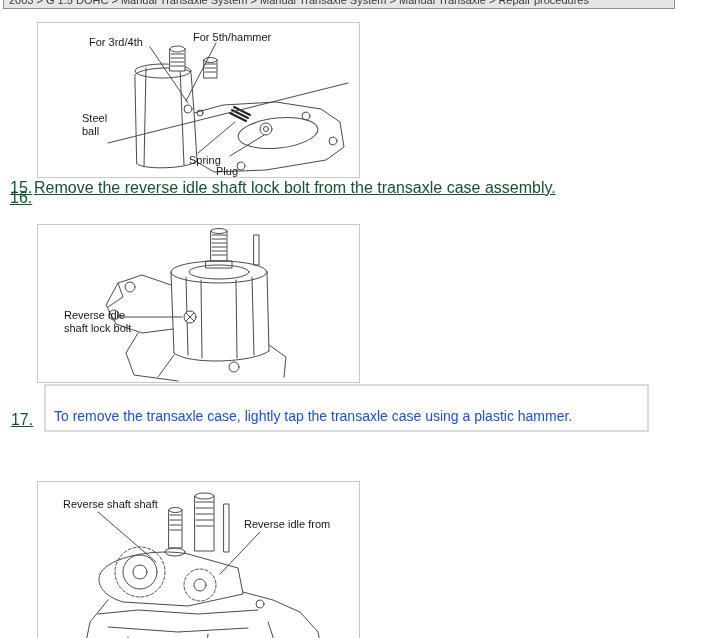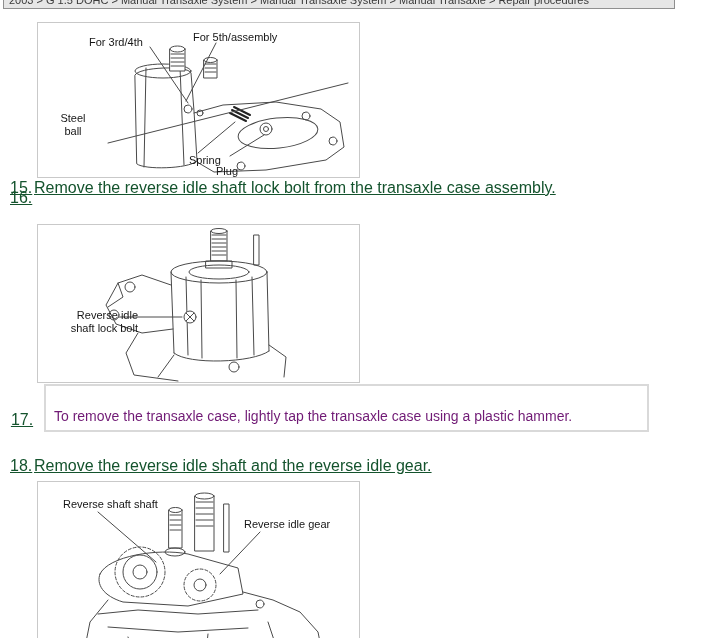--- a/index.html
+++ b/index.html
@@ -7,36 +7,36 @@
         font-family:"Liberation Sans", sans-serif;}
 
   
   .top-bar{position:absolute;left:3px;top:-8px;width:670px;height:15px;
            background:#e6e6e6;border:1px solid #8f8f8f;overflow:hidden;}
   .top-bar span{display:block;font-size:11px;line-height:14px;padding-left:5px;
                 color:#3a3a3a;white-space:nowrap;}
 
   
   .figbox{position:absolute;background:#fff;border:1px solid #c9c9c9;overflow:hidden;}
-  #fig1{left:37px;top:22px;width:321px;height:154px;text-align:center;}
+  #fig1{left:37px;top:22px;width:321px;height:154px;}
   #fig2{left:37px;top:224px;width:321px;height:157px;}
   #fig3{left:37px;top:481px;width:321px;height:170px;}
   .figbox svg{position:absolute;left:0;top:0;}
 
   .figlabel{position:absolute;font-size:11px;line-height:13px;color:#161616;}
 
   
   .step{position:absolute;left:10px;display:flex;color:#14532d;font-size:16px;line-height:16px;text-decoration:underline;}
   .step .num{width:24px;flex:none;}
   .step .txt{white-space:nowrap;}
 
   
   .notebox{position:absolute;left:44px;top:384px;width:601px;height:44px;
            border:2px solid #d9d9d9;background:#fff;}
-  .notebox span{position:absolute;left:8px;top:22px;font-size:14px;color:#701a75;white-space:nowrap;}
+  .notebox span{position:absolute;left:8px;top:22px;font-size:14px;color:#1d4ed8;white-space:nowrap;}
 
   .sketch{stroke:#4a4a4a;fill:none;stroke-width:1;stroke-linecap:round;stroke-linejoin:round;}
 </style>
 </head>
 <body>
 
 <div id="page">
 
   <div class="top-bar">
     <span>2003 &gt; G 1.5 DOHC &gt; Manual Transaxle System &gt; Manual Transaxle System &gt; Manual Transaxle &gt; Repair procedures</span>
@@ -78,22 +78,22 @@
 
         <path d="M70,120 L310,60"></path>
 
         <path d="M112,24 L150,80"></path>
         <path d="M178,20 L148,78"></path>
         <path d="M160,130 L197,99"></path>
         <path d="M192,133 L226,112"></path>
       </g>
     </svg>
     <span class="figlabel" style="left:51px;top:13px;">For 3rd/4th</span>
-    <span class="figlabel" style="left:155px;top:8px;">For 5th/assembly</span>
-    <span class="figlabel" style="left:16px;top:89px;width:38px;">Steel ball</span>
+    <span class="figlabel" style="left:155px;top:8px;">For 5th/hammer</span>
+    <span class="figlabel" style="left:44px;top:89px;width:38px;">Steel ball</span>
     <span class="figlabel" style="left:135px;top:131px;margin-left:16px;">Spring</span>
     <span class="figlabel" style="left:178px;top:142px;">Plug</span>
   </div>
 
   <div class="step" style="top:180px;">
     <span class="num">15.</span>
     <span class="txt">Remove the reverse idle shaft lock bolt from the transaxle case assembly.</span>
   </div>
   <div class="step" style="top:190px;">
     <span class="num">16.</span>
@@ -125,33 +125,29 @@
         <circle cx="152" cy="92" r="6" fill="#fff"></circle>
         <path d="M148,88 l8,8 M148,96 l8,-8"></path>
 
         <path d="M100,108 L88,128 L96,150 L140,156 M231,120 L248,132 L246,152"></path>
         <path d="M136,130 L120,152"></path>
         <circle cx="196" cy="142" r="5"></circle>
 
         <path d="M80,92 L144,92"></path>
       </g>
     </svg>
-    <span class="figlabel" style="left:16px;top:84px;width:84px;text-align:right;">Reverse idle shaft lock bolt</span>
+    <span class="figlabel" style="left:26px;top:84px;width:84px;">Reverse idle shaft lock bolt</span>
   </div>
 
   <div class="notebox">
     <span>To remove the transaxle case, lightly tap the transaxle case using a plastic hammer.</span>
   </div>
 
   <div class="step" style="top:412px;text-align:center;">
     <span class="num">17.</span>
-  </div>
-  <div class="step" style="top:458px;">
-    <span class="num">18.</span>
-    <span class="txt">Remove the reverse idle shaft and the reverse idle gear.</span>
   </div>
 
   <div id="fig3" class="figbox">
     <svg width="321" height="170" viewBox="0 0 321 170">
       <g class="sketch">
 
         <path d="M60,30 L118,80"></path>
         <path d="M222,50 L182,92"></path>
 
         <g fill="#fff">
@@ -175,16 +171,16 @@
 
         <circle cx="162" cy="103" r="16" stroke-dasharray="3,2"></circle>
         <circle cx="162" cy="103" r="6"></circle>
 
         <path d="M70,118 L52,140 L46,170 M205,110 L235,118 L262,130 L280,150 L284,170"></path>
         <path d="M60,132 L100,128 L160,132 L220,128 M70,145 L140,150 L210,146 M90,155 L95,170 M170,152 L168,170 M230,140 L240,170"></path>
         <circle cx="222" cy="122" r="4"></circle>
       </g>
     </svg>
     <span class="figlabel" style="left:25px;top:16px;">Reverse shaft shaft</span>
-    <span class="figlabel" style="left:206px;top:36px;">Reverse idle gear</span>
+    <span class="figlabel" style="left:206px;top:36px;">Reverse idle from</span>
   </div>
 
 </div>
 
 </body></html>

